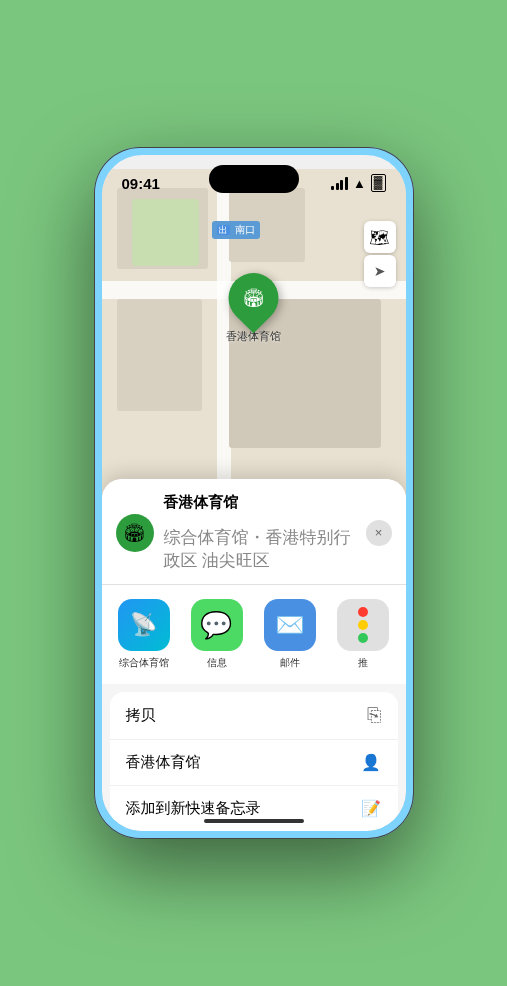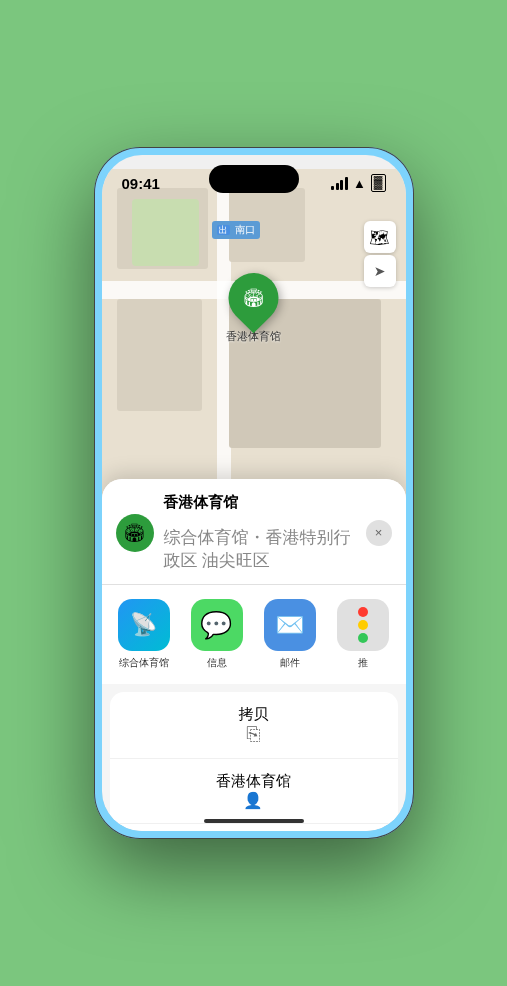--- a/index.html
+++ b/index.html
@@ -350,21 +350,20 @@
       overflow: hidden;
     }
 
     .action-item {
       display: flex;
       align-items: center;
       justify-content: space-between;
       padding: 13px 16px;
       border-bottom: 1px solid #f0f0f0;
       cursor: pointer;
-      flex-direction: column;
     }
     .action-item:last-child {
       border-bottom: none;
     }
 
     .action-label {
       font-size: 15px;
       color: #000;
     }
 
@@ -514,20 +513,21 @@
           <span class="action-icon">⎘</span>
         </div>
 
         <div class="action-item">
           <span class="action-label">香港体育馆</span>
           <span class="action-icon" style="font-size:16px;">👤</span>
         </div>
 
 
         <div class="action-item">
+          <span class="action-label">添加到新快速备忘录</span>
           <span class="action-icon" style="font-size:16px;">📝</span>
         </div>
 
       </div>
 
     </div>
 
     <div class="home-indicator"></div>
 
   </div>

